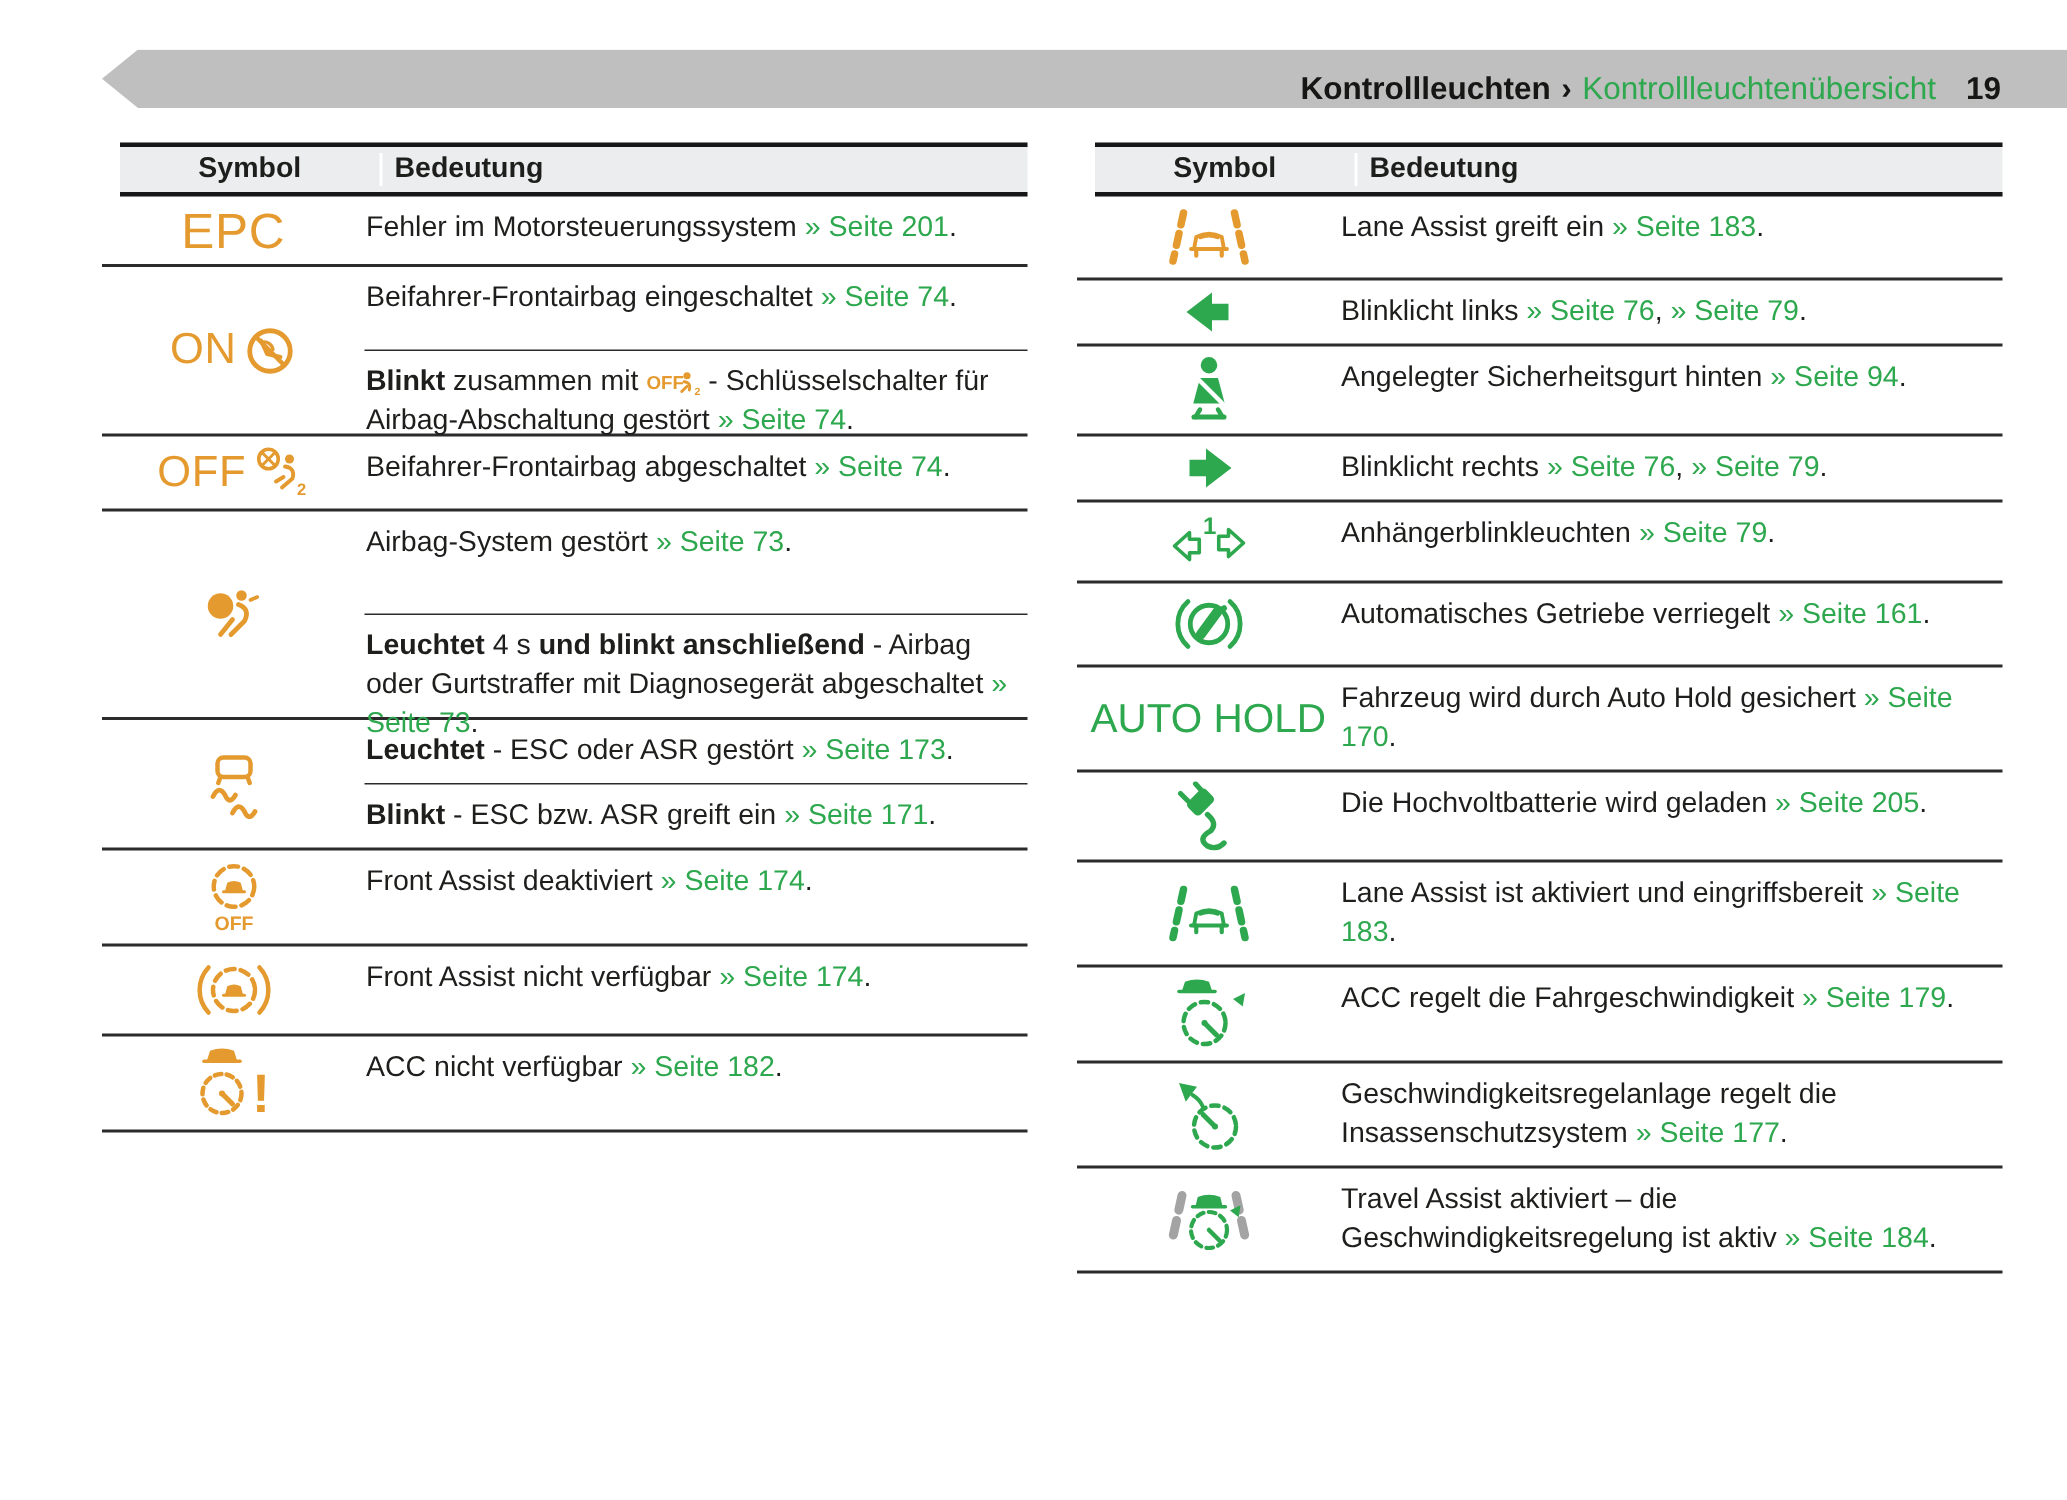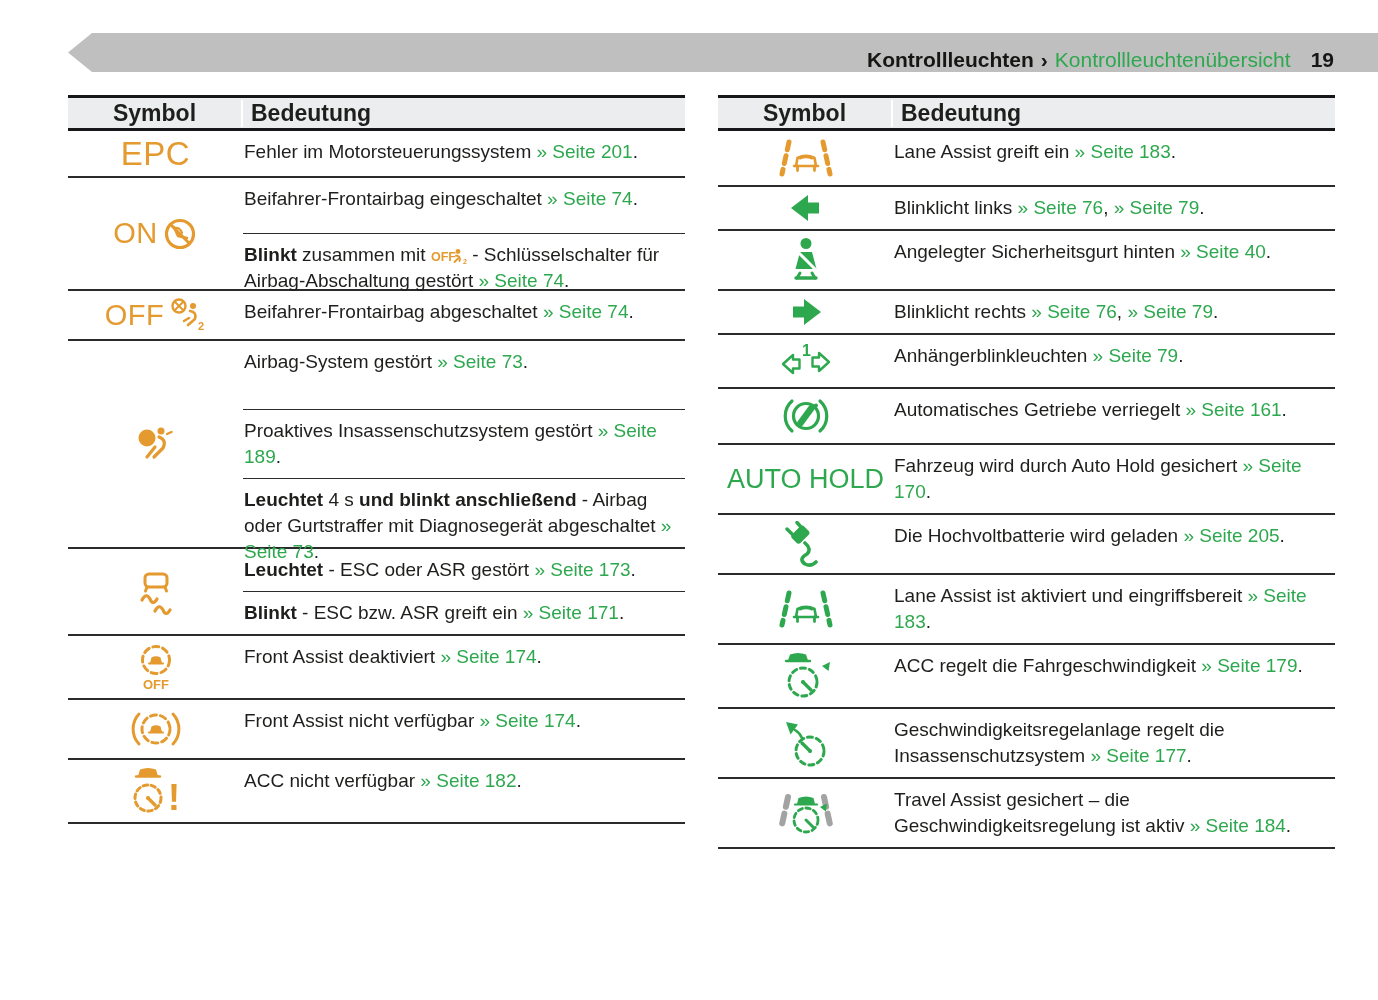--- a/index.html
+++ b/index.html
@@ -23,21 +23,21 @@
   .banner .sub{color:var(--green,#2ea84e);}
   .banner .pg{font-weight:bold;color:#161614;margin-left:20px;}
   
   .tbl{position:absolute;top:95px;width:617px;}
   .tbl.left{left:68px;}
   .tbl.right{left:718px;}
   .thead{
     display:flex;align-items:center;height:36px;box-sizing:border-box;
     background:var(--headbg,#ecedee);
     border-top:3px solid #17171a;border-bottom:3px solid #17171a;
-    font-weight:bold;font-size:23px;
+    font-weight:bold;font-size:19px;margin-left:12px;
   }
   .thead .hsym{width:175px;text-align:center;border-right:2px solid #ffffff;box-sizing:border-box;}
   .thead .hmean{padding-left:8px;text-align:center;}
   .trow{display:flex;border-bottom:2px solid #2b2b2b;align-items:stretch;}
   .sym{
     width:175px;flex:0 0 175px;display:flex;align-items:center;justify-content:center;
     box-sizing:border-box;padding:6px 4px;
   }
   .content{flex:1;display:flex;flex-direction:column;min-width:0;}
   .subcell{
@@ -124,21 +124,20 @@
         <svg width="44" height="46" viewBox="0 0 44 46">
           <circle class="fl" cx="13" cy="17" r="8.5"></circle>
           <circle class="fl" cx="27" cy="10" r="3.5"></circle>
           <path class="st" d="M25 16 q8 3 4 11 l-9 9" stroke-width="3.2"></path>
           <path class="st" d="M21 26 l-8 10" stroke-width="3.2"></path>
           <line class="st" x1="33" y1="13" x2="37.5" y2="11" stroke-width="2.4"></line>
         </svg>
       </div>
       <div class="content">
         <div class="subcell"><span>Airbag-System gestört </span><span class="plink">» Seite 73</span><span>.</span></div>
-        <div class="subcell"><span>Proaktives Insassenschutzsystem gestört </span><span class="plink">» Seite 189</span><span>.</span></div>
         <div class="subcell"><b>Leuchtet</b><span> 4 s </span><b>und blinkt anschließend</b><span> - Airbag oder Gurtstraffer mit Diagnosegerät abgeschaltet </span><span class="plink">» Seite 73</span><span>.</span></div>
       </div>
     </div>
     <div class="trow">
       <div class="sym orange">
         <svg width="46" height="46" viewBox="0 0 46 46">
           <rect class="st" x="12" y="5" width="22" height="13" rx="4" stroke-width="3"></rect>
           <path class="st" d="M14 18 l-1.5 4 M32 18 l1.5 4" stroke-width="3"></path>
           <path class="st" d="M9 31 q4-8 8-1 q3 7 7 0" stroke-width="3.2"></path>
           <path class="st" d="M22 42 q4-8 8-1 q3 7 7 0" stroke-width="3.2"></path>
@@ -226,21 +225,21 @@
       <div class="sym green">
         <svg width="36" height="46" viewBox="0 0 36 46">
           <circle class="fl" cx="18" cy="6.5" r="5.5"></circle>
           <path class="fl" d="M12 15 h12 l4.5 17 h-21 z"></path>
           <line x1="9" y1="14" x2="28" y2="33" stroke="#ffffff" stroke-width="3"></line>
           <path class="st" d="M8 41 h20" stroke-width="3.4"></path>
           <path class="st" d="M12 36 l-3 5 M24 36 l3 5" stroke-width="3"></path>
         </svg>
       </div>
       <div class="content">
-        <div class="subcell"><span>Angelegter Sicherheitsgurt hinten </span><span class="plink">» Seite 40</span><span>.</span></div>
+        <div class="subcell"><span>Angelegter Sicherheitsgurt hinten </span><span class="plink">» Seite 94</span><span>.</span></div>
       </div>
     </div>
     <div class="trow">
       <div class="sym green">
         <svg width="38" height="30" viewBox="0 0 38 30">
           <path class="fl" d="M17 2 L34 15 L17 28 V20.5 H6 V9.5 H17 Z"></path>
         </svg>
       </div>
       <div class="content">
         <div class="subcell"><span>Blinklicht rechts </span><span class="plink">» Seite 76</span><span>, </span><span class="plink">» Seite 79</span><span>.</span></div>
@@ -343,16 +342,16 @@
           <path class="lane-gray" d="M11 7 L4 39" stroke-width="6" stroke-dasharray="10 7"></path>
           <path class="lane-gray" d="M47 7 L54 39" stroke-width="6" stroke-dasharray="10 7"></path>
           <path class="fl" d="M20 14 l1.5-6 q7.5-3 15 0 L38 14 z"></path>
           <line class="st" x1="18" y1="14.5" x2="40" y2="14.5" stroke-width="2.2"></line>
           <circle class="st" cx="29" cy="30" r="12" stroke-width="2.8" stroke-dasharray="4.5 3.5"></circle>
           <line class="st" x1="29" y1="30" x2="36" y2="37" stroke-width="3"></line>
           <path class="fl" d="M43 17 l7-3.5 -1.2 8 z"></path>
         </svg>
       </div>
       <div class="content">
-        <div class="subcell"><span>Travel Assist gesichert – die Geschwindigkeitsregelung ist aktiv </span><span class="plink">» Seite 184</span><span>.</span></div>
+        <div class="subcell"><span>Travel Assist aktiviert – die Geschwindigkeitsregelung ist aktiv </span><span class="plink">» Seite 184</span><span>.</span></div>
       </div>
     </div>
   </div>
 
 </body></html>

